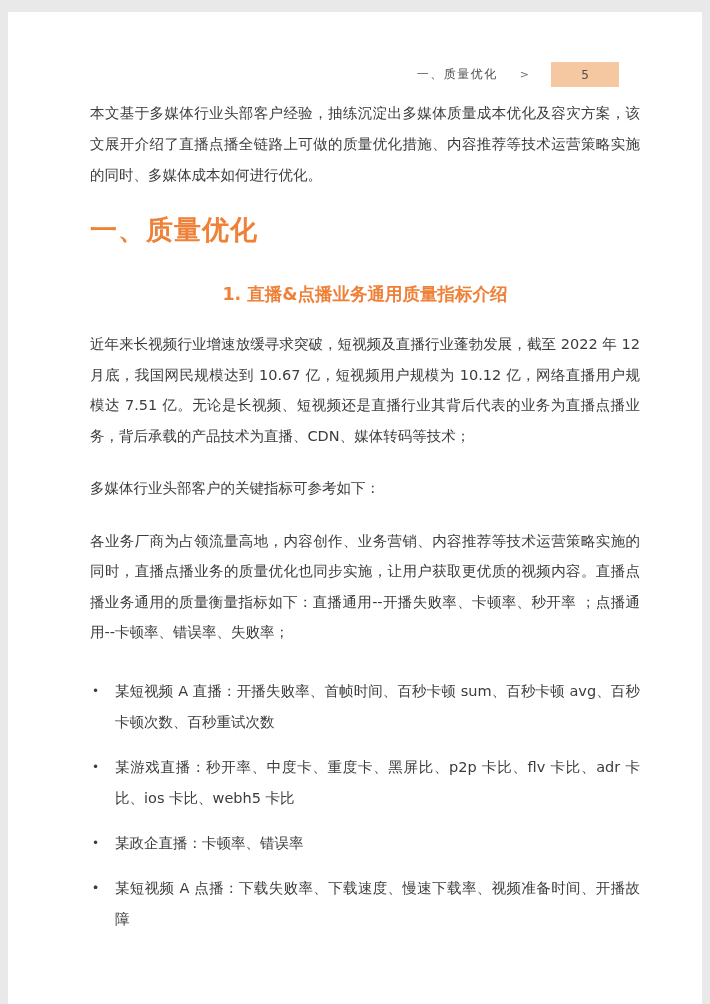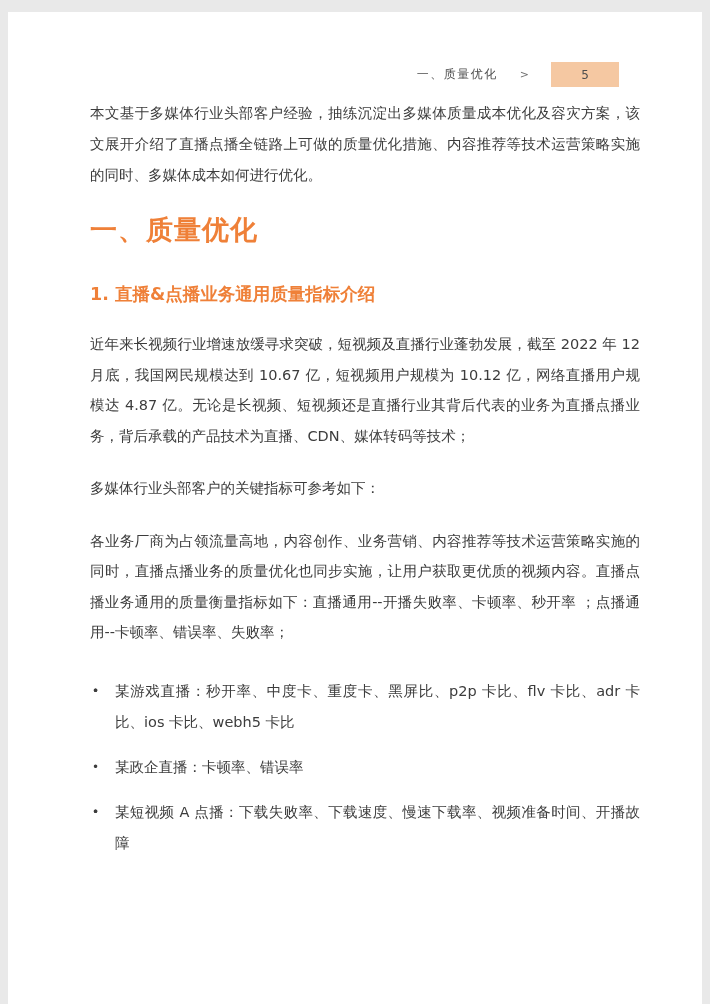--- a/index.html
+++ b/index.html
@@ -56,20 +56,21 @@
     font-weight: bold;
     color: #ef8038;
     letter-spacing: 1px;
   }
   .sub-title {
     margin: 34px 0 0 0;
     font-size: 17.5px;
     line-height: 26px;
     font-weight: bold;
     color: #ef8038;
+    text-align: center;
   }
   .para {
     margin: 22px 0 0 0;
     font-size: 14.5px;
     line-height: 30.5px;
     text-align: justify;
   }
   .bullet-list {
     margin: 28px 0 0 0;
     padding: 0;
@@ -104,29 +105,30 @@
   </div>
 
   <div class="content">
 
     <p class="intro">本文基于多媒体行业头部客户经验，抽练沉淀出多媒体质量成本优化及容灾方案，该文展开介绍了直播点播全链路上可做的质量优化措施、内容推荐等技术运营策略实施的同时、多媒体成本如何进行优化。</p>
 
     <h1 class="page-title">一、质量优化</h1>
 
     <h2 class="sub-title">1. 直播&amp;点播业务通用质量指标介绍</h2>
 
-    <p class="para">近年来长视频行业增速放缓寻求突破，短视频及直播行业蓬勃发展，截至 2022 年 12 月底，我国网民规模达到 10.67 亿，短视频用户规模为 10.12 亿，网络直播用户规模达 4.87 亿。无论是长视频、短视频还是直播行业其背后代表的业务为直播点播业务，背后承载的产品技术为直播、CDN、媒体转码等技术；</p>
+    <p class="para">近年来长视频行业增速放缓寻求突破，短视频及直播行业蓬勃发展，截至 2022 年 12 月底，我国网民规模达到 10.67 亿，短视频用户规模为 10.12 亿，网络直播用户规模达 7.51 亿。无论是长视频、短视频还是直播行业其背后代表的业务为直播点播业务，背后承载的产品技术为直播、CDN、媒体转码等技术；</p>
 
     <p class="para">多媒体行业头部客户的关键指标可参考如下：</p>
 
     <p class="para">各业务厂商为占领流量高地，内容创作、业务营销、内容推荐等技术运营策略实施的同时，直播点播业务的质量优化也同步实施，让用户获取更优质的视频内容。直播点播业务通用的质量衡量指标如下：直播通用--开播失败率、卡顿率、秒开率 ；点播通用--卡顿率、错误率、失败率；</p>
 
     <ul class="bullet-list">
       <li>
         <span class="bullet-marker">•</span>
+        <span>某短视频 A 直播：开播失败率、首帧时间、百秒卡顿 sum、百秒卡顿 avg、百秒卡顿次数、百秒重试次数</span>
       </li>
       <li>
         <span class="bullet-marker">•</span>
         <span>某游戏直播：秒开率、中度卡、重度卡、黑屏比、p2p 卡比、flv 卡比、adr 卡比、ios 卡比、webh5 卡比</span>
       </li>
       <li>
         <span class="bullet-marker">•</span>
         <span>某政企直播：卡顿率、错误率</span>
       </li>
       <li>

